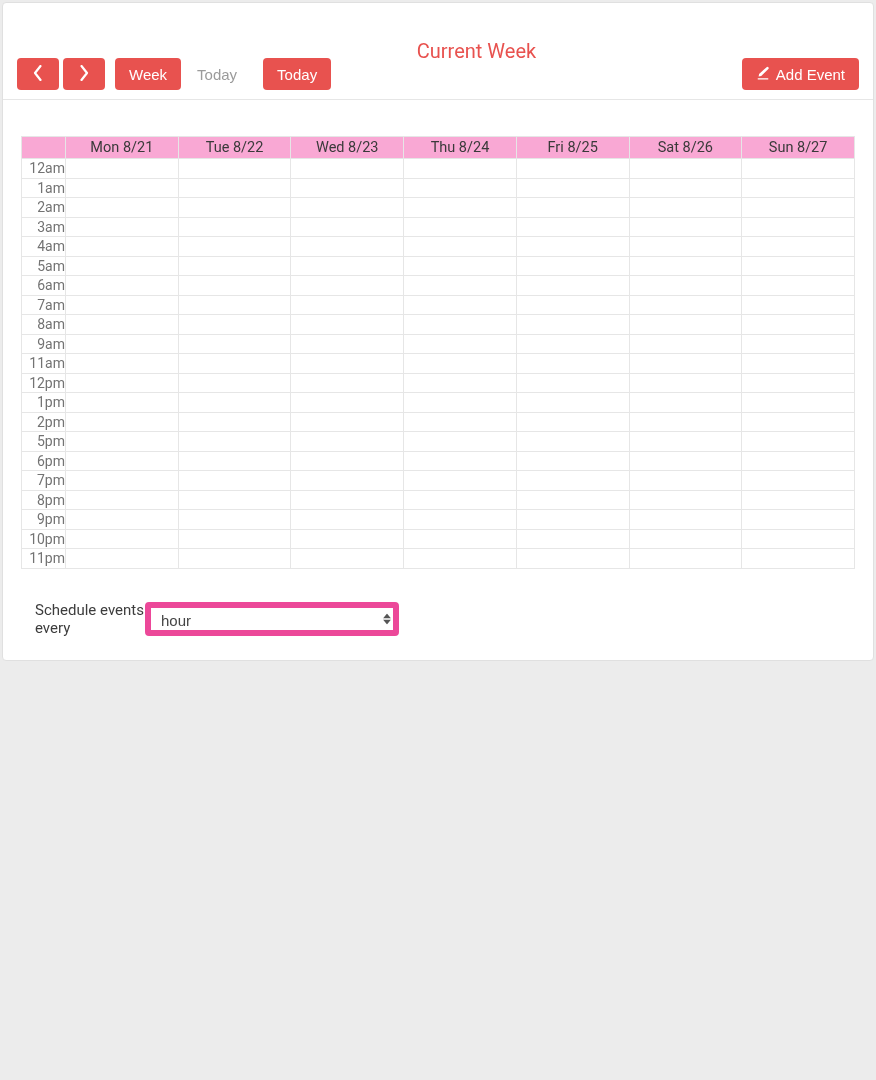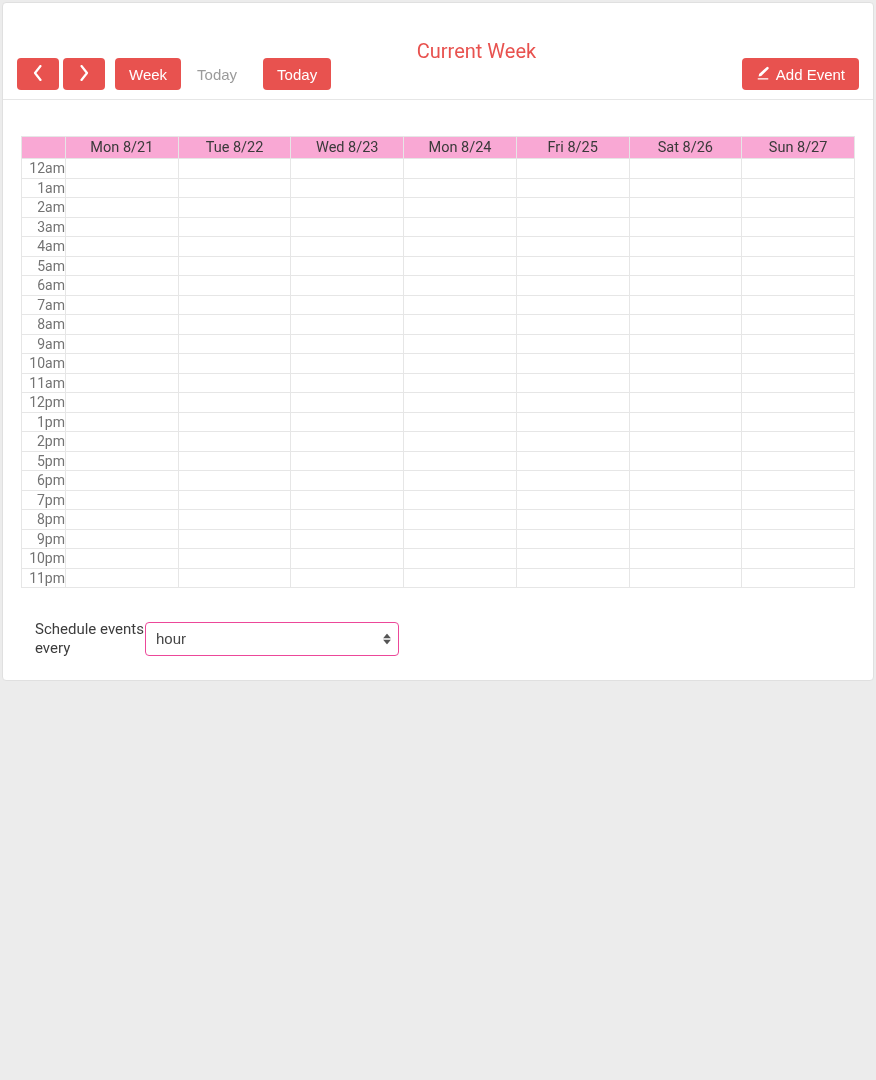--- a/index.html
+++ b/index.html
@@ -91,21 +91,21 @@
   }
   .select-wrap {
     position: relative;
     width: 254px;
   }
   .select-wrap select {
     width: 100%;
     height: 34px;
     padding: 4px 28px 4px 10px;
     font-size: 15px;
-    border: 1px solid #ec4899;
+    border: 6px solid #ec4899;
     border-radius: 4px;
     background: #fff;
     appearance: none;
     -webkit-appearance: none;
     color: #444;
   }
   .select-wrap .caret {
     position: absolute;
     right: 8px;
     top: 50%;
@@ -164,21 +164,21 @@
           <col>
           <col>
           <col>
       </colgroup>
       <thead>
         <tr>
           <th class="corner"></th>
           <th>Mon 8/21</th>
           <th>Tue 8/22</th>
           <th>Wed 8/23</th>
-          <th>Mon 8/24</th>
+          <th>Thu 8/24</th>
           <th>Fri 8/25</th>
           <th>Sat 8/26</th>
           <th>Sun 8/27</th>
         </tr>
       </thead>
       <tbody id="calendar-body">
           <tr>
             <td class="time-cell">12am</td>
             <td></td>
             <td></td>
@@ -263,30 +263,20 @@
             <td></td>
             <td></td>
             <td></td>
             <td></td>
             <td></td>
             <td></td>
             <td></td>
           </tr>
           <tr>
             <td class="time-cell">9am</td>
-            <td></td>
-            <td></td>
-            <td></td>
-            <td></td>
-            <td></td>
-            <td></td>
-            <td></td>
-          </tr>
-          <tr>
-            <td class="time-cell">10am</td>
             <td></td>
             <td></td>
             <td></td>
             <td></td>
             <td></td>
             <td></td>
             <td></td>
           </tr>
           <tr>
             <td class="time-cell">11am</td>

